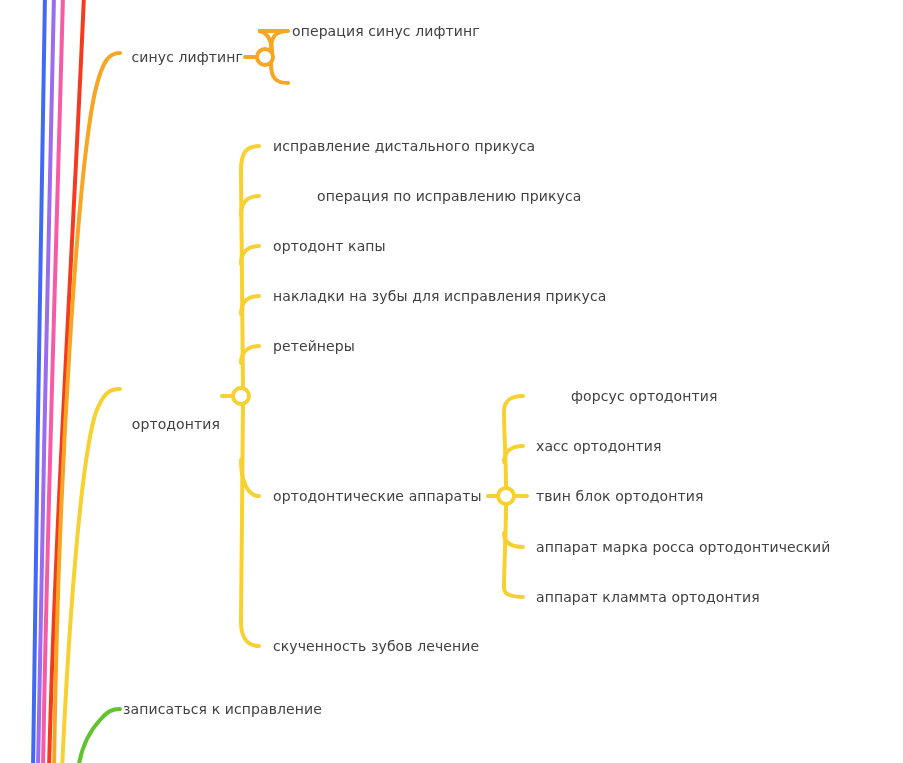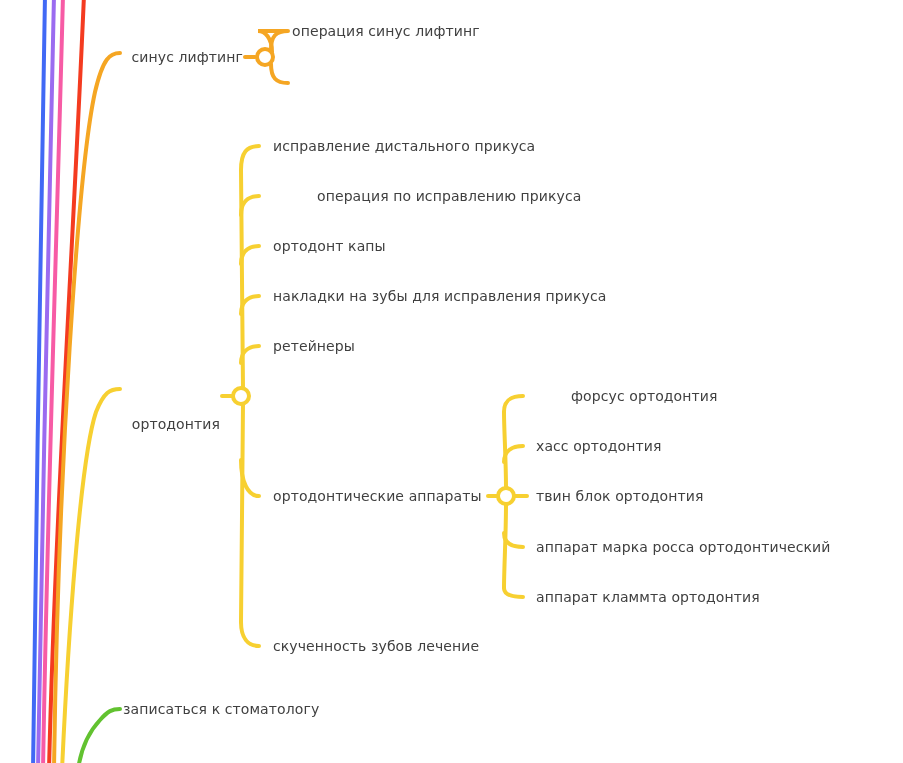--- a/index.html
+++ b/index.html
@@ -137,15 +137,15 @@
   <div class="node-label anchor-left" style="left:536px; top:396px;margin-left:35px;">форсус ортодонтия</div>
 
   <div class="node-label anchor-left" style="left:536px; top:446px;">хасс ортодонтия</div>
 
   <div class="node-label anchor-left" style="left:536px; top:496px;">твин блок ортодонтия</div>
 
   <div class="node-label anchor-left" style="left:536px; top:597px;">аппарат кламмта ортодонтия</div>
 
   <div class="node-label anchor-left" style="left:536px; top:547px;">аппарат марка росса ортодонтический</div>
 
-  <div class="node-label anchor-left" style="left:123px; top:709px;">записаться к стоматологу</div>
+  <div class="node-label anchor-left" style="left:123px; top:709px;">записаться к исправление</div>
 
 </div>
 
 </body></html>

